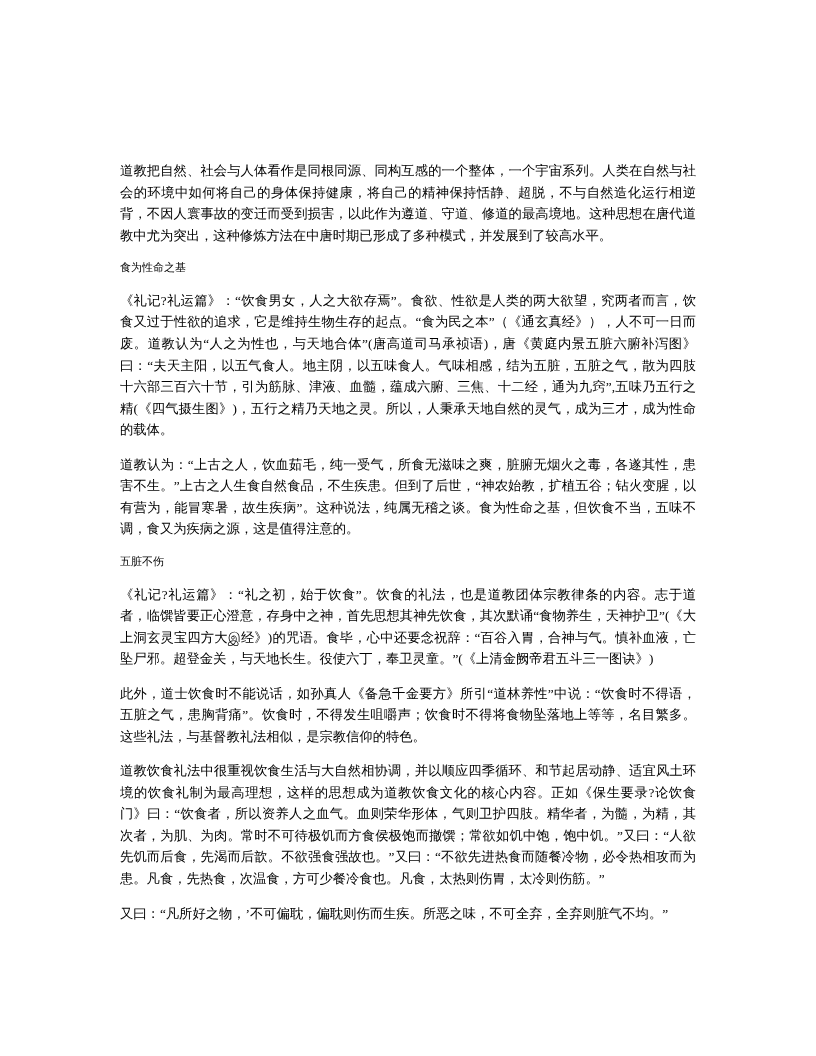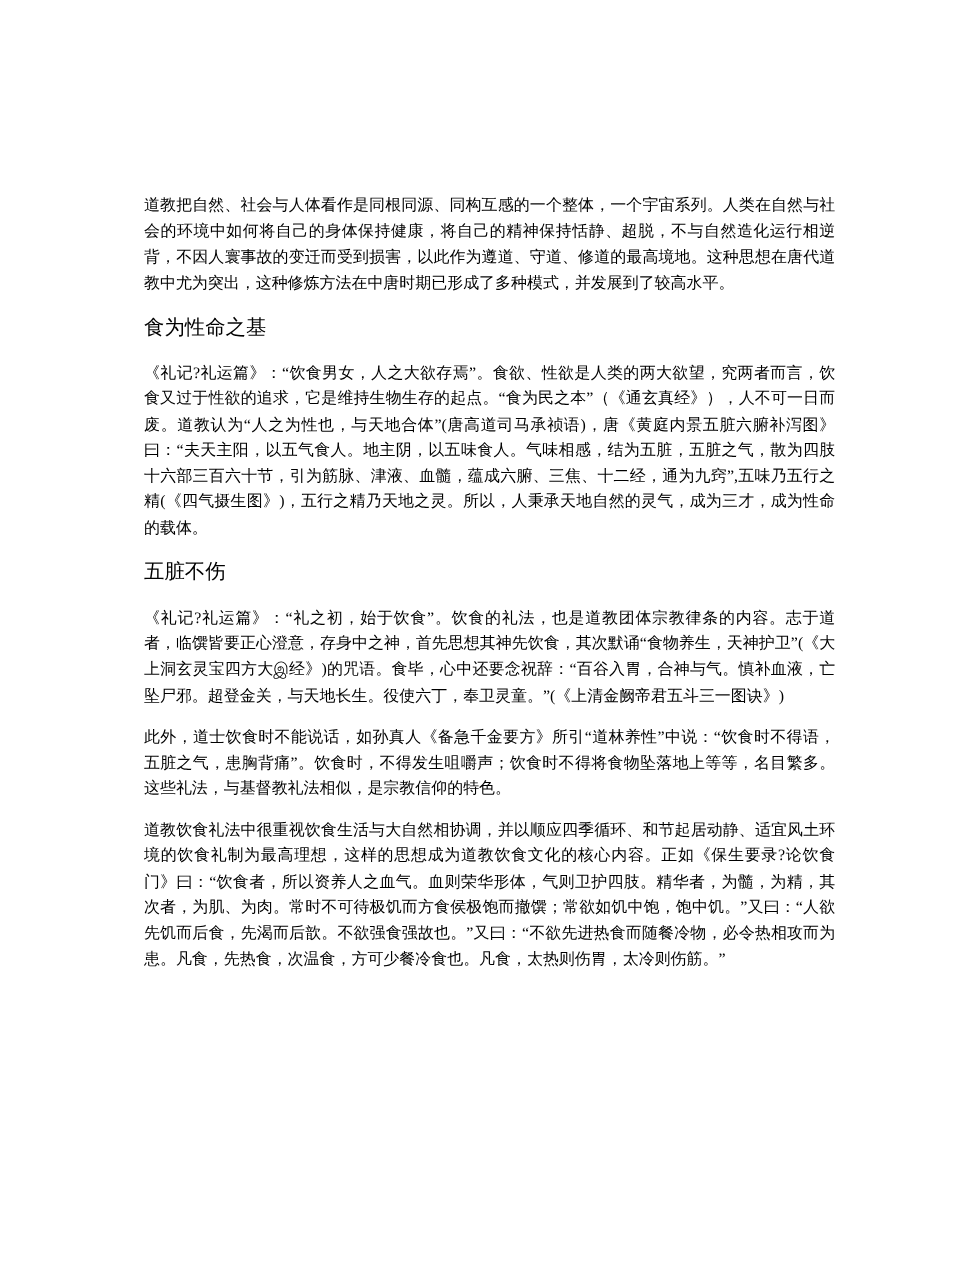--- a/index.html
+++ b/index.html
@@ -26,42 +26,44 @@
     line-height: 1.62;
     text-align: justify;
     text-justify: inter-ideograph;
   }
   p.para {
     margin: 0 0 13px 0;
     text-indent: 0;
   }
   p.heading {
     margin: 0 0 13px 0;
-    font-size: 17px;
+    font-size: 11px;
     font-weight: normal;
     line-height: 1.62;
   }
 </style>
 </head>
 <body>
 
 <div class="page">
   <div class="doc-body">
 
     <p class="para">道教把自然、社会与人体看作是同根同源、同构互感的一个整体，一个宇宙系列。人类在自然与社会的环境中如何将自己的身体保持健康，将自己的精神保持恬静、超脱，不与自然造化运行相逆背，不因人寰事故的变迁而受到损害，以此作为遵道、守道、修道的最高境地。这种思想在唐代道教中尤为突出，这种修炼方法在中唐时期已形成了多种模式，并发展到了较高水平。</p>
 
     <p class="heading">食为性命之基</p>
 
     <p class="para">《礼记?礼运篇》：“饮食男女，人之大欲存焉”。食欲、性欲是人类的两大欲望，究两者而言，饮食又过于性欲的追求，它是维持生物生存的起点。“食为民之本”（《通玄真经》），人不可一日而废。道教认为“人之为性也，与天地合体”(唐高道司马承祯语)，唐《黄庭内景五脏六腑补泻图》曰：“夫天主阳，以五气食人。地主阴，以五味食人。气味相感，结为五脏，五脏之气，散为四肢十六部三百六十节，引为筋脉、津液、血髓，蕴成六腑、三焦、十二经，通为九窍”,五味乃五行之精(《四气摄生图》)，五行之精乃天地之灵。所以，人秉承天地自然的灵气，成为三才，成为性命的载体。</p>
 
+    <p class="para">道教认为：“上古之人，饮血茹毛，纯一受气，所食无滋味之爽，脏腑无烟火之毒，各遂其性，患害不生。”上古之人生食自然食品，不生疾患。但到了后世，“神农始教，扩植五谷；钻火变腥，以有营为，能冒寒暑，故生疾病”。这种说法，纯属无稽之谈。食为性命之基，但饮食不当，五味不调，食又为疾病之源，这是值得注意的。</p>
 
     <p class="heading">五脏不伤</p>
 
     <p class="para">《礼记?礼运篇》：“礼之初，始于饮食”。饮食的礼法，也是道教团体宗教律条的内容。志于道者，临馔皆要正心澄意，存身中之神，首先思想其神先饮食，其次默诵“食物养生，天神护卫”(《大上洞玄灵宝四方大இ经》)的咒语。食毕，心中还要念祝辞：“百谷入胃，合神与气。慎补血液，亡坠尸邪。超登金关，与天地长生。役使六丁，奉卫灵童。”(《上清金阙帝君五斗三一图诀》)</p>
 
     <p class="para">此外，道士饮食时不能说话，如孙真人《备急千金要方》所引“道林养性”中说：“饮食时不得语，五脏之气，患胸背痛”。饮食时，不得发生咀嚼声；饮食时不得将食物坠落地上等等，名目繁多。这些礼法，与基督教礼法相似，是宗教信仰的特色。</p>
 
     <p class="para">道教饮食礼法中很重视饮食生活与大自然相协调，并以顺应四季循环、和节起居动静、适宜风土环境的饮食礼制为最高理想，这样的思想成为道教饮食文化的核心内容。正如《保生要录?论饮食门》曰：“饮食者，所以资养人之血气。血则荣华形体，气则卫护四肢。精华者，为髓，为精，其次者，为肌、为肉。常时不可待极饥而方食侯极饱而撤馔；常欲如饥中饱，饱中饥。”又曰：“人欲先饥而后食，先渴而后歆。不欲强食强故也。”又曰：“不欲先进热食而随餐冷物，必令热相攻而为患。凡食，先热食，次温食，方可少餐冷食也。凡食，太热则伤胃，太冷则伤筋。”</p>
 
+    <p class="para">又曰：“凡所好之物，’不可偏耽，偏耽则伤而生疾。所恶之味，不可全弃，全弃则脏气不均。”</p>
 
 
   </div>
 </div>
 
 </body></html>

